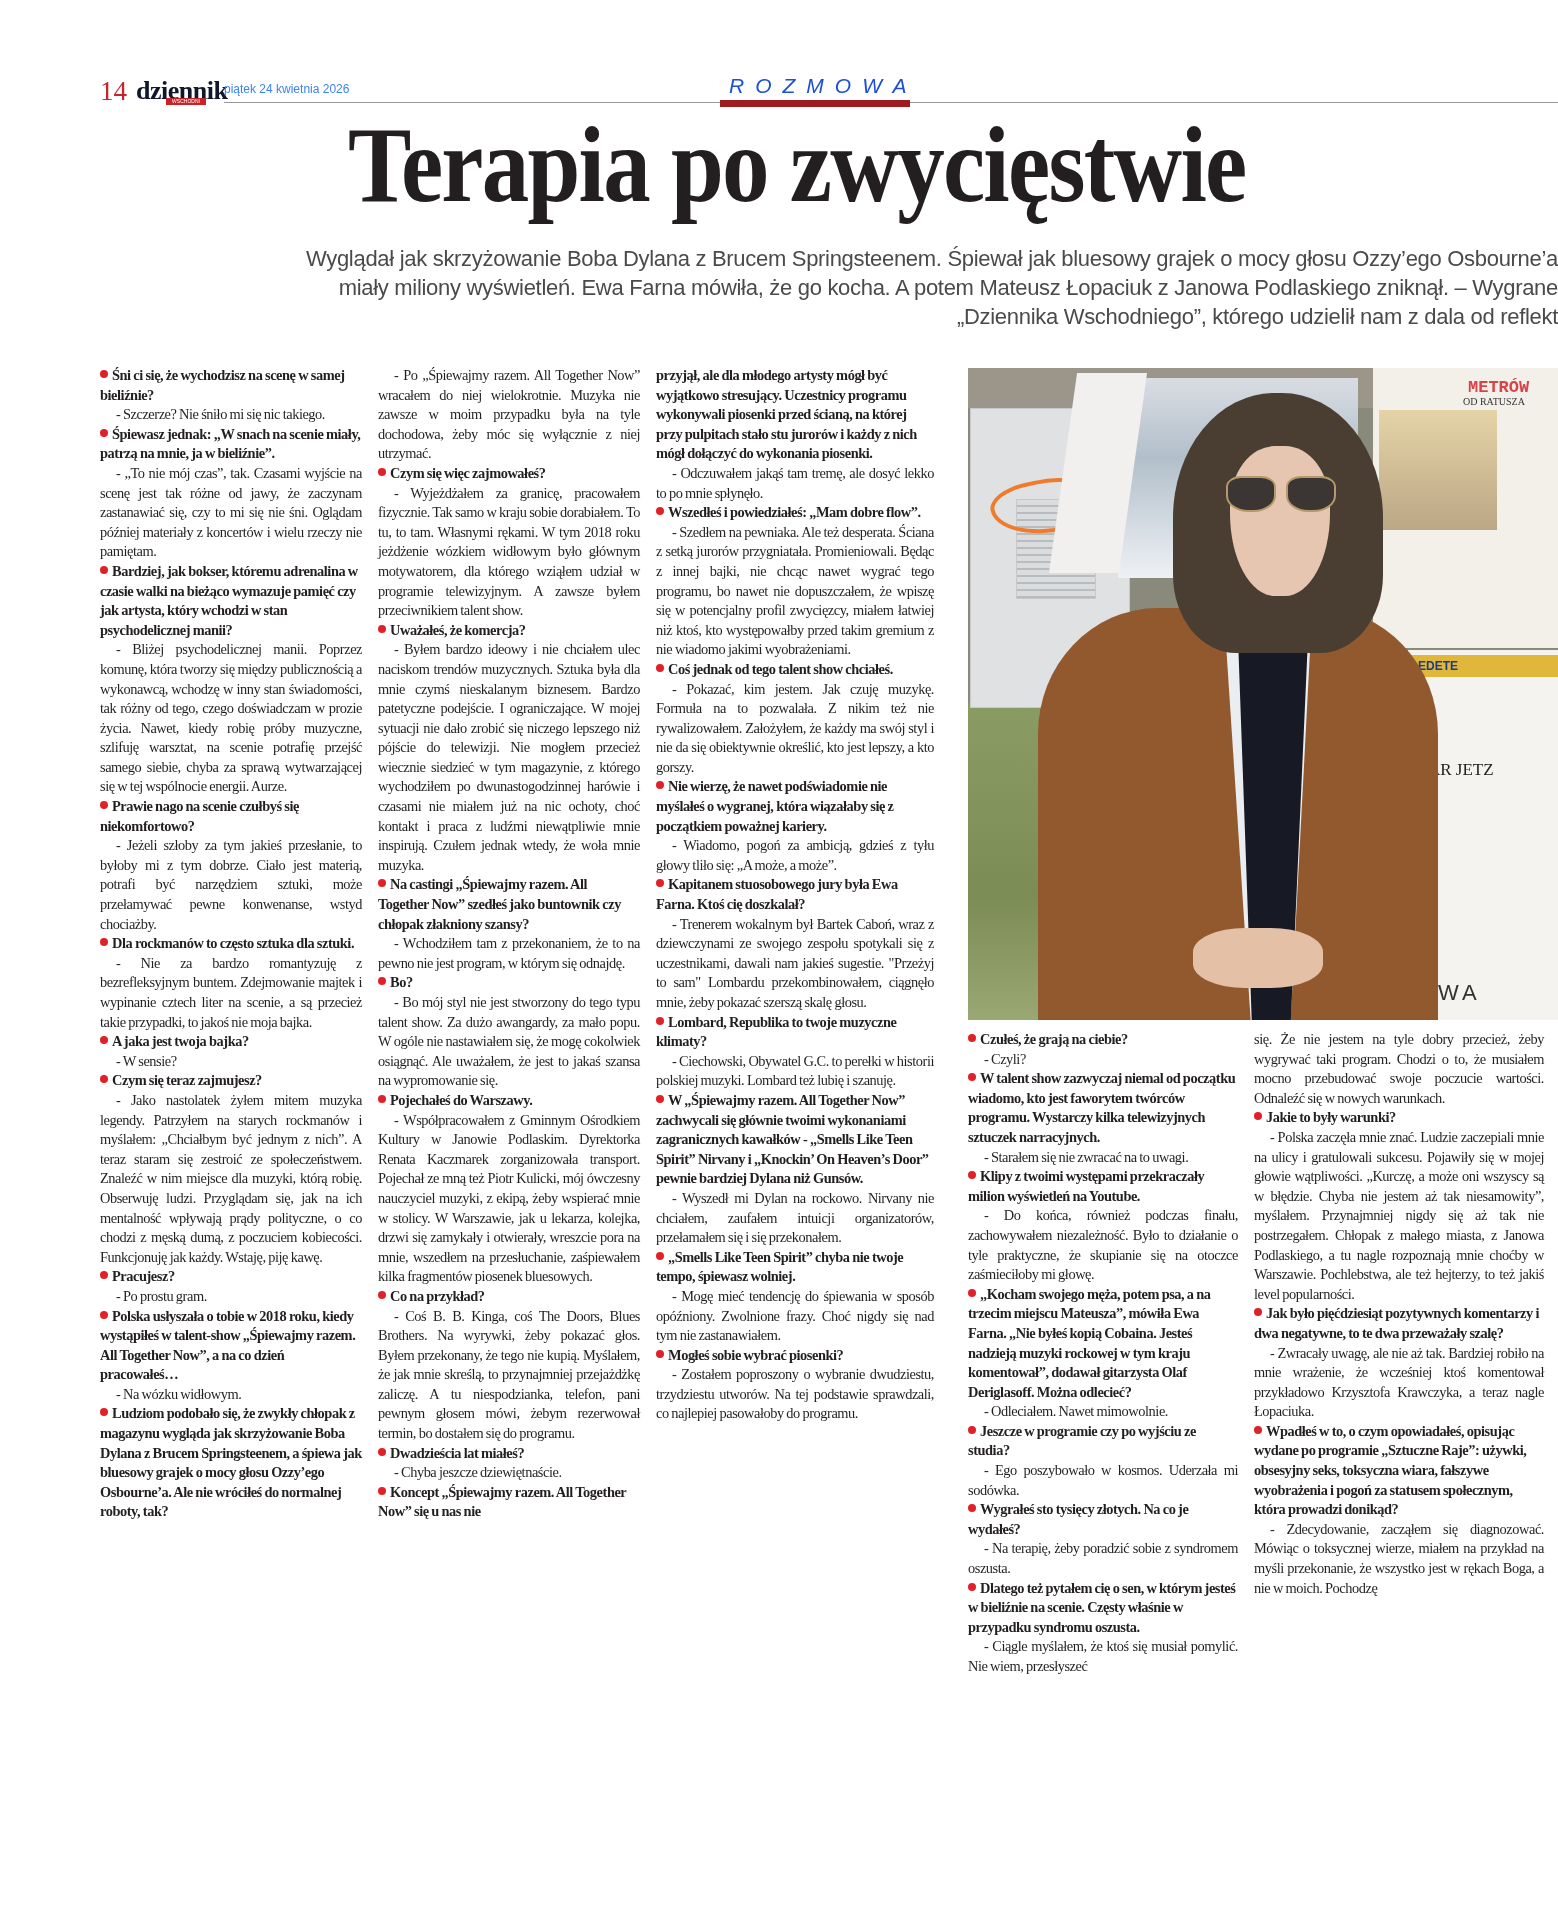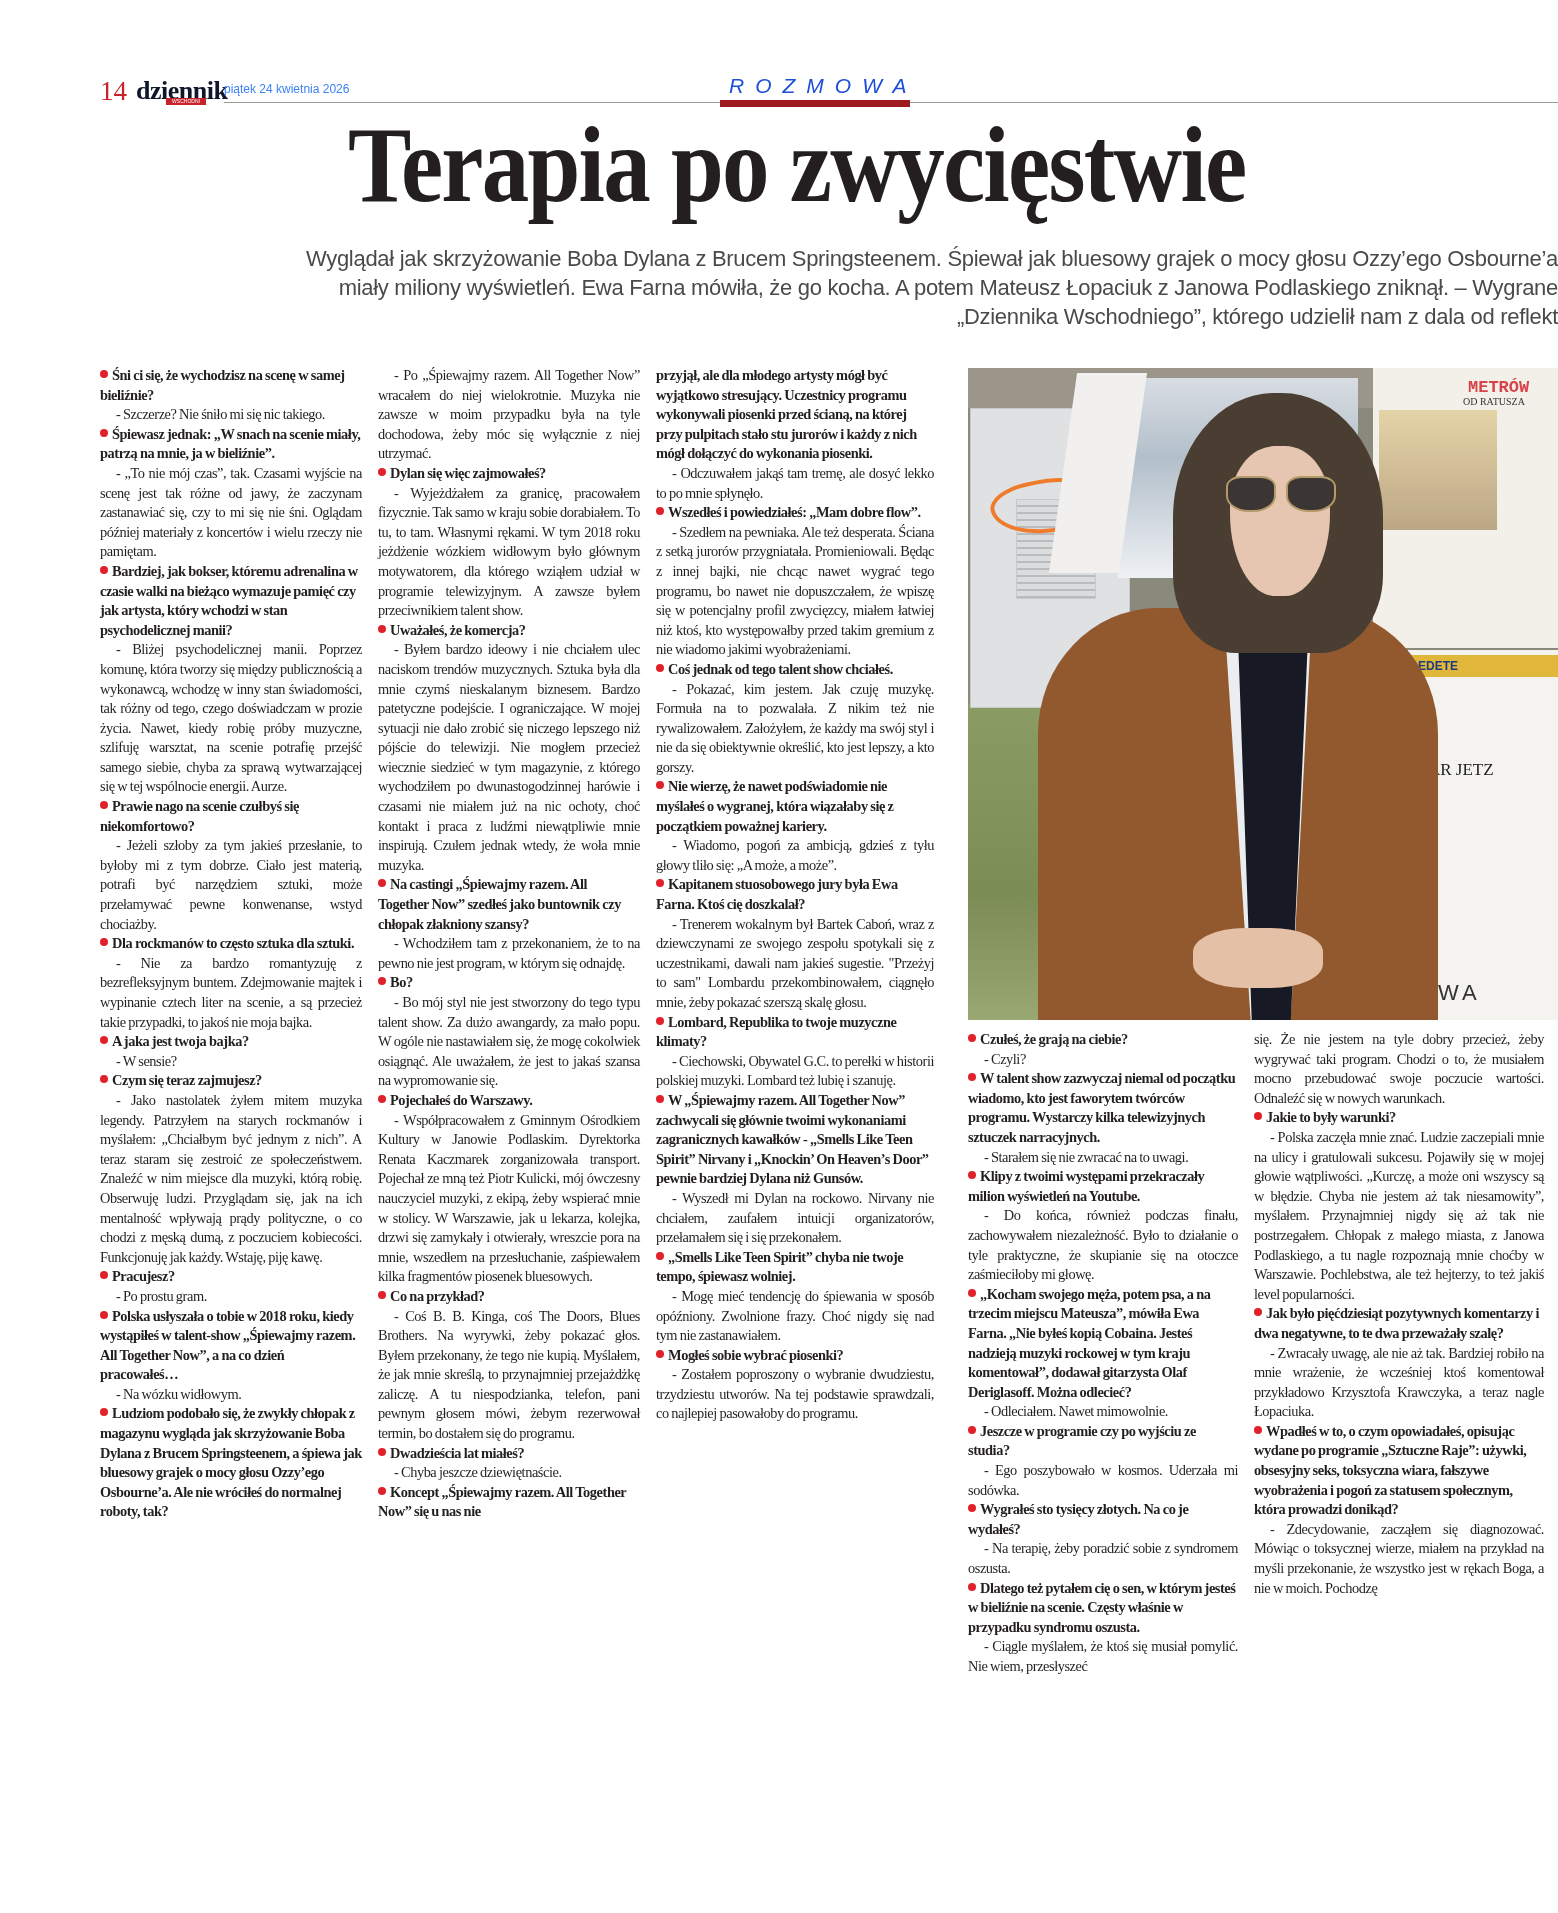--- a/index.html
+++ b/index.html
@@ -121,21 +121,21 @@
     <span class="q">Czym się teraz zajmujesz?</span>
     <span class="a">- Jako nastolatek żyłem mitem muzyka legendy. Patrzyłem na starych rockmanów i myślałem: „Chciałbym być jednym z nich”. A teraz staram się zestroić ze społeczeństwem. Znaleźć w nim miejsce dla muzyki, którą robię. Obserwuję ludzi. Przyglądam się, jak na ich mentalność wpływają prądy polityczne, o co chodzi z męską dumą, z poczuciem kobiecości. Funkcjonuję jak każdy. Wstaję, piję kawę.</span>
     <span class="q">Pracujesz?</span>
     <span class="a">- Po prostu gram.</span>
     <span class="q">Polska usłyszała o tobie w 2018 roku, kiedy wystąpiłeś w talent-show „Śpiewajmy razem. All Together Now”, a na co dzień pracowałeś…</span>
     <span class="a">- Na wózku widłowym.</span>
     <span class="q">Ludziom podobało się, że zwykły chłopak z magazynu wygląda jak skrzyżowanie Boba Dylana z Brucem Springsteenem, a śpiewa jak bluesowy grajek o mocy głosu Ozzy’ego Osbourne’a. Ale nie wróciłeś do normalnej roboty, tak?</span>
   </article>
 <article class="col" id="c2">
     <span class="a">- Po „Śpiewajmy razem. All Together Now” wracałem do niej wielokrotnie. Muzyka nie zawsze w moim przypadku była na tyle dochodowa, żeby móc się wyłącznie z niej utrzymać.</span>
-    <span class="q">Dylan się więc zajmowałeś?</span>
+    <span class="q">Czym się więc zajmowałeś?</span>
     <span class="a">- Wyjeżdżałem za granicę, pracowałem fizycznie. Tak samo w kraju sobie dorabiałem. To tu, to tam. Własnymi rękami. W tym 2018 roku jeżdżenie wózkiem widłowym było głównym motywatorem, dla którego wziąłem udział w programie telewizyjnym. A zawsze byłem przeciwnikiem talent show.</span>
     <span class="q">Uważałeś, że komercja?</span>
     <span class="a">- Byłem bardzo ideowy i nie chciałem ulec naciskom trendów muzycznych. Sztuka była dla mnie czymś nieskalanym biznesem. Bardzo patetyczne podejście. I ograniczające. W mojej sytuacji nie dało zrobić się niczego lepszego niż pójście do telewizji. Nie mogłem przecież wiecznie siedzieć w tym magazynie, z którego wychodziłem po dwunastogodzinnej harówie i czasami nie miałem już na nic ochoty, choć kontakt i praca z ludźmi niewątpliwie mnie inspirują. Czułem jednak wtedy, że woła mnie muzyka.</span>
     <span class="q">Na castingi „Śpiewajmy razem. All Together Now” szedłeś jako buntownik czy chłopak złakniony szansy?</span>
     <span class="a">- Wchodziłem tam z przekonaniem, że to na pewno nie jest program, w którym się odnajdę.</span>
     <span class="q">Bo?</span>
     <span class="a">- Bo mój styl nie jest stworzony do tego typu talent show. Za dużo awangardy, za mało popu. W ogóle nie nastawiałem się, że mogę cokolwiek osiągnąć. Ale uważałem, że jest to jakaś szansa na wypromowanie się.</span>
     <span class="q">Pojechałeś do Warszawy.</span>
     <span class="a">- Współpracowałem z Gminnym Ośrodkiem Kultury w Janowie Podlaskim. Dyrektorka Renata Kaczmarek zorganizowała transport. Pojechał ze mną też Piotr Kulicki, mój ówczesny nauczyciel muzyki, z ekipą, żeby wspierać mnie w stolicy. W Warszawie, jak u lekarza, kolejka, drzwi się zamykały i otwierały, wreszcie pora na mnie, wszedłem na przesłuchanie, zaśpiewałem kilka fragmentów piosenek bluesowych.</span>
     <span class="q">Co na przykład?</span>

